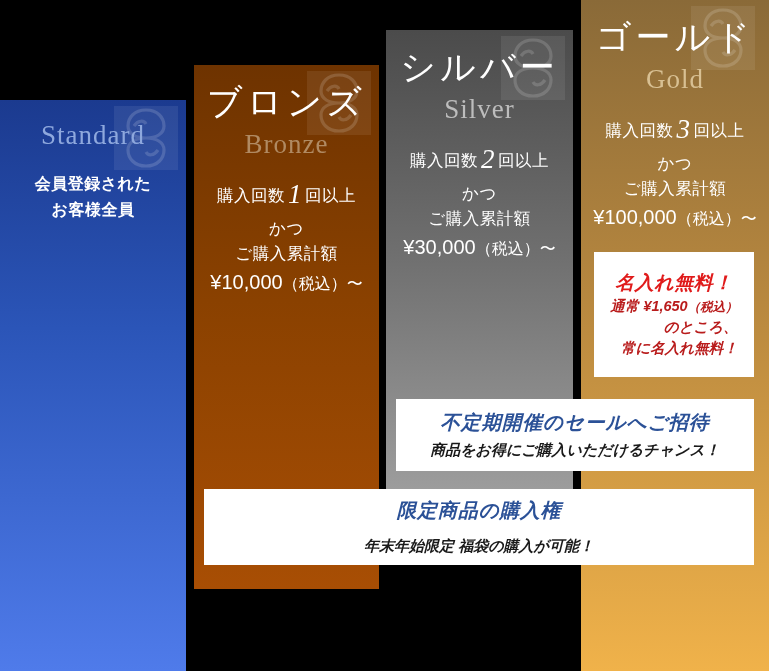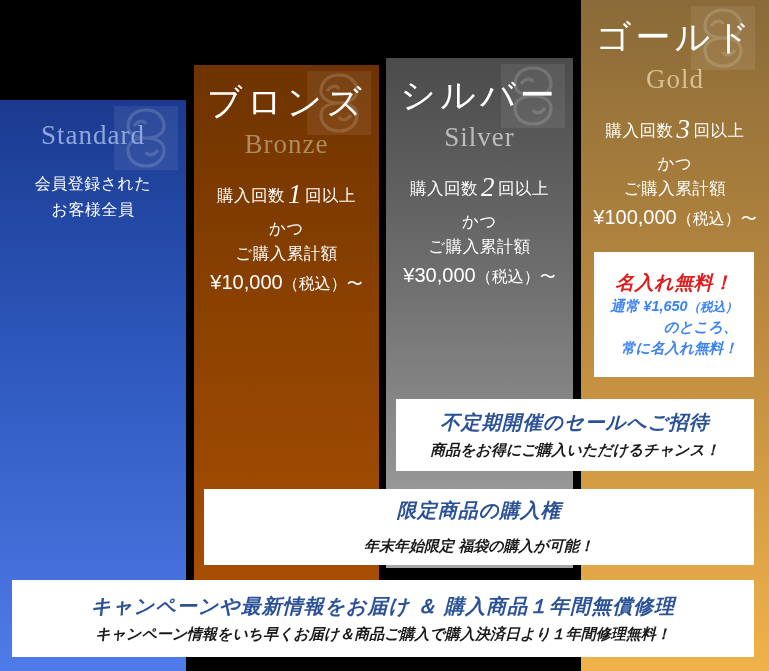--- a/index.html
+++ b/index.html
@@ -29,21 +29,20 @@
     left: 0px;  top: 100px;  width: 186px;  height: 571px;
     background: linear-gradient(to bottom, #1b3a8f 0%, #2b55b8 40%, #4f7bea 100%);
   }
   .col-bronze {
     left: 194px; top: 65px;  width: 185px;  height: 524px;
     background: linear-gradient(to bottom, #6e3300 0%, #8a4100 45%, #a84e04 100%);
   }
   .col-silver {
     left: 386px; top: 30px;  width: 187px;  height: 510px;
     background: linear-gradient(to bottom, #4b4b4b 0%, #707070 45%, #a6a6a6 100%);
-    margin-top: 28px;
   }
   .col-gold {
     left: 581px; top: 0px;   width: 188px;  height: 671px;
     background: linear-gradient(to bottom, #8a6a38 0%, #b8883f 45%, #f0b24a 100%);
   }
 
   
   .ornament {
     position: absolute;
     width: 64px;
@@ -106,21 +105,21 @@
     font-size: 20px;
     letter-spacing: 0px;
   }
   .cond .tax {
     font-size: 16px;
     letter-spacing: 0px;
     text-align: right;
   }
 
   .col-standard .cond {
-    font-weight: normal;
+    font-weight: bold;
     font-size: 16px;
     margin-top: 16px;
     line-height: 1.6;
   }
 
   
   .panel {
     position: absolute;
     background: #ffffff;
     box-sizing: border-box;
@@ -149,21 +148,21 @@
     padding: 6px 4px;
   }
   .panel-engrave .headline {
     color: #e01b1b;
     font-weight: bold;
     font-size: 19px;
     letter-spacing: 0.5px;
     line-height: 1.35;
   }
   .panel-engrave .body {
-    color: #3b82f6;
+    color: #b91c1c;
     font-weight: bold;
     font-size: 14.5px;
     line-height: 1.45;
     letter-spacing: 0px;
   }
   .panel-engrave .body .small {
     font-size: 12.5px;
   }
   .panel-engrave .yen { font-size: 14.5px; }
   .panel-engrave .taxnote { font-size: 12.5px; }
@@ -313,18 +312,14 @@
   <div class="panel panel-sale">
     <div class="panel-title">不定期開催のセールへご招待</div>
     <div class="panel-sub">商品をお得にご購入いただけるチャンス！</div>
   </div>
 
   <div class="panel panel-limited">
     <div class="panel-title">限定商品の購入権</div>
     <div class="panel-sub">年末年始限定 福袋の購入が可能！</div>
   </div>
 
-  <div class="panel panel-all">
-    <div class="panel-title">キャンペーンや最新情報をお届け ＆ 購入商品１年間無償修理</div>
-    <div class="panel-sub">キャンペーン情報をいち早くお届け＆商品ご購入で購入決済日より１年間修理無料！</div>
-  </div>
 
 </div>
 
 </body></html>

